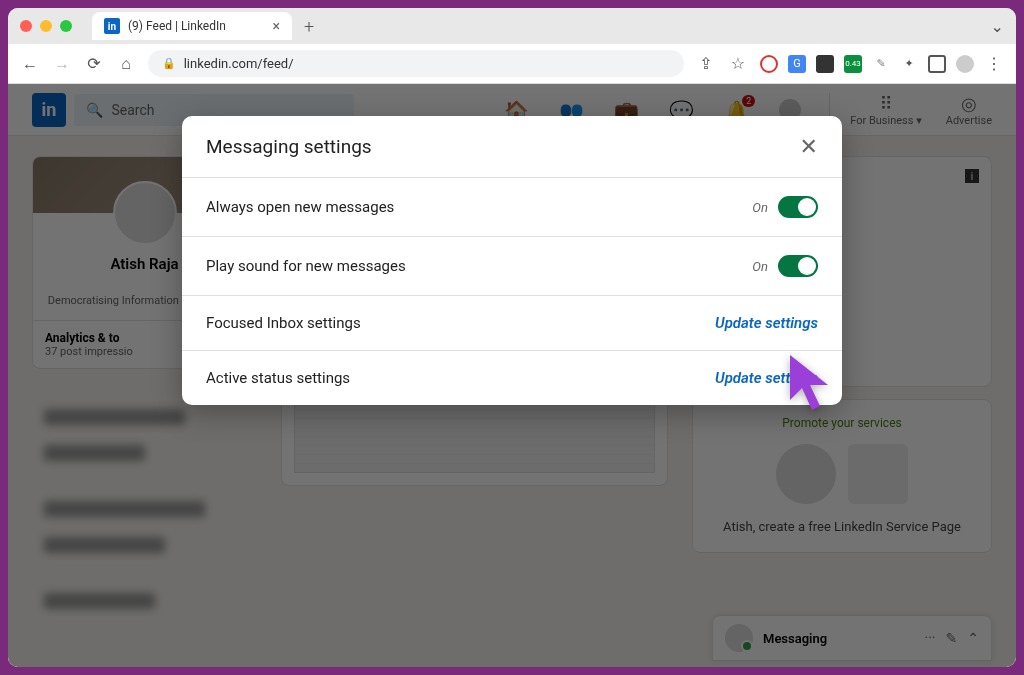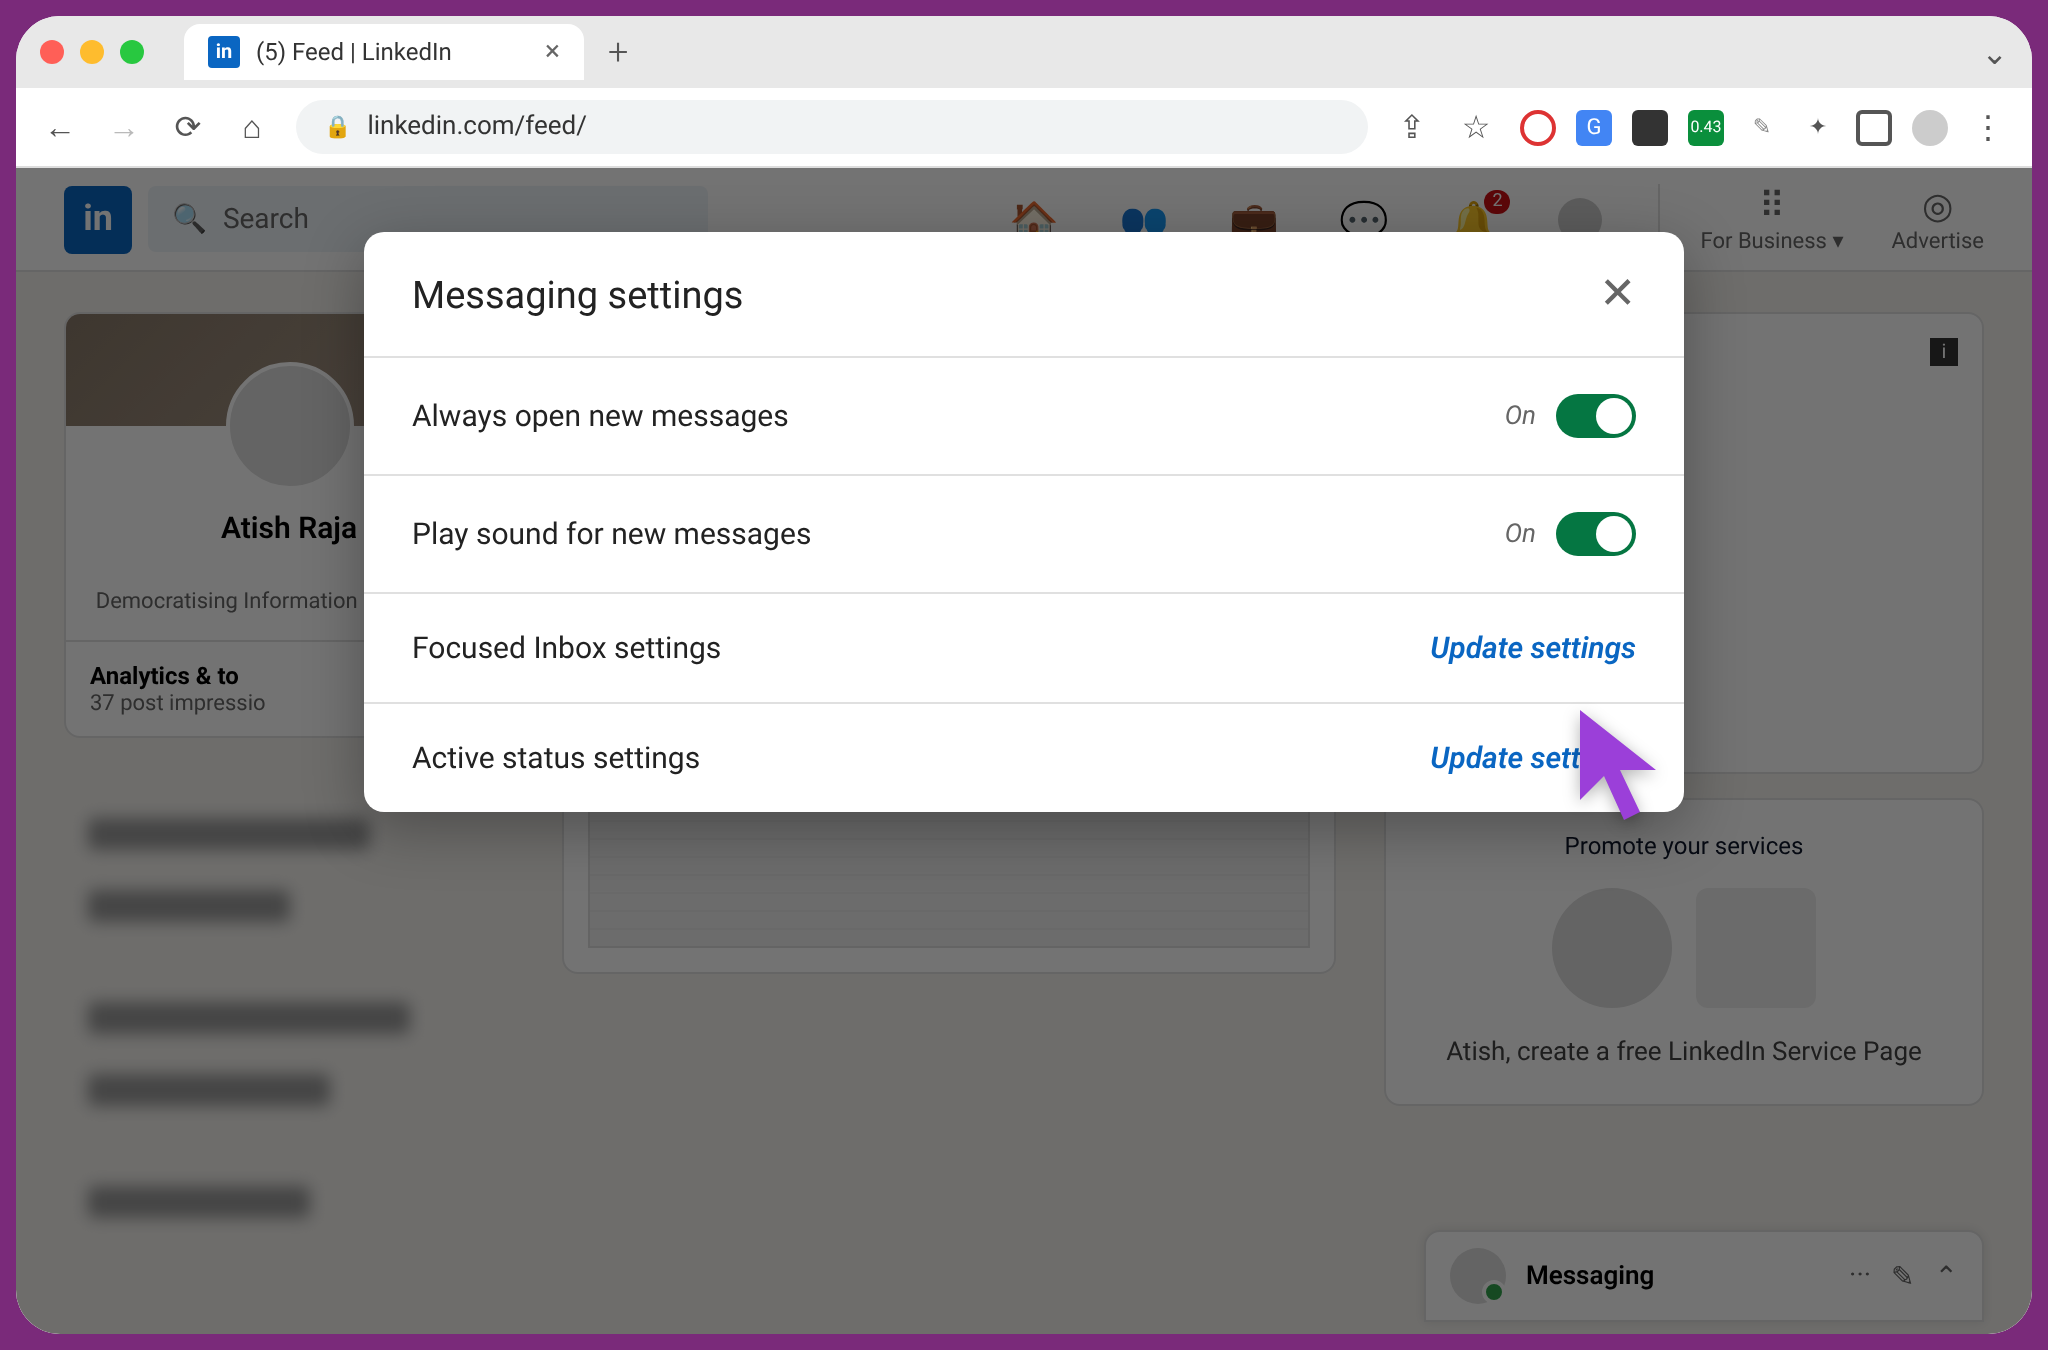--- a/index.html
+++ b/index.html
@@ -1,17 +1,17 @@
 <!DOCTYPE html>
 <html><head>
 <meta charset="utf-8">
 <style>
 * { margin:0; padding:0; box-sizing:border-box; font-family:-apple-system,BlinkMacSystemFont,"Segoe UI",Roboto,sans-serif; }
 body { background:#7a2a7a; width:1024px; height:675px; overflow:hidden; position:relative; }
-.frame { position:absolute; top:8px; left:8px; right:8px; bottom:8px; background:#fff; border-radius:22px; overflow:hidden; display:flex; flex-direction:column; }
+.frame { position:absolute; top:8px; left:8px; right:8px; bottom:8px; background:#fff; border-radius:10px; overflow:hidden; display:flex; flex-direction:column; }
 
 
 .titlebar { height:36px; background:#e8e8e8; display:flex; align-items:center; padding:0 12px; }
 .traffic { display:flex; gap:8px; margin-right:20px; }
 .dot { width:12px; height:12px; border-radius:50%; }
 .dot.r{background:#ff5f57;} .dot.y{background:#febc2e;} .dot.g{background:#28c840;}
 .tab { background:#fff; border-radius:8px 8px 0 0; padding:6px 12px; display:flex; align-items:center; gap:8px; font-size:12px; color:#333; min-width:200px; }
 .tab .fav{width:16px;height:16px;background:#0a66c2;color:#fff;display:flex;align-items:center;justify-content:center;font-weight:bold;font-size:10px;border-radius:2px;}
 .tab .close{margin-left:auto;color:#666;font-size:14px;}
 .newtab{margin-left:12px;color:#555;font-size:18px;font-weight:300;}
@@ -100,21 +100,21 @@
 <div class="frame">
 
   <div class="titlebar">
     <div class="traffic">
       <div class="dot r"></div>
       <div class="dot y"></div>
       <div class="dot g"></div>
     </div>
     <div class="tab">
       <div class="fav">in</div>
-      <span>(5) Feed | LinkedIn</span>
+      <span>(9) Feed | LinkedIn</span>
       <span class="close">×</span>
     </div>
     <div class="newtab">+</div>
     <div class="caretdown">⌄</div>
   </div>
 
   <div class="addrbar">
     <div class="navbtn">←</div>
     <div class="navbtn" style="opacity:.4">→</div>
     <div class="navbtn">⟳</div>
@@ -219,21 +219,21 @@
             <span style="background:#333;color:#fff;width:14px;height:14px;font-size:10px;display:flex;align-items:center;justify-content:center;">i</span>
           </div>
         <div class="news-item">ise</div>
         <div class="news-item">ell-being</div>
         <div class="news-item">ks?</div>
         <div class="news-item">rse</div>
         <div class="news-item"><span> go local</span><div class="news-sub">1d ago</div></div>
         <div style="color:#666;font-weight:600;padding-top:8px;">Show more</div>
       </div>
       <div class="card ad-panel" style="margin-top:12px;">
-        <div style="font-size:12px;color:#0f172a;">Promote your services</div>
+        <div style="font-size:12px;color:#4d7c0f;">Promote your services</div>
         <div class="ad-avs">
             <div class="ad-av"></div>
             <div class="ad-av" style="border-radius:6px;background:#eee;"></div>
           </div>
         <div class="ad-text">Atish, create a free LinkedIn Service Page</div>
       </div>
     </div>
 
     <div class="msg-panel">
       <div class="msg-av"></div>

